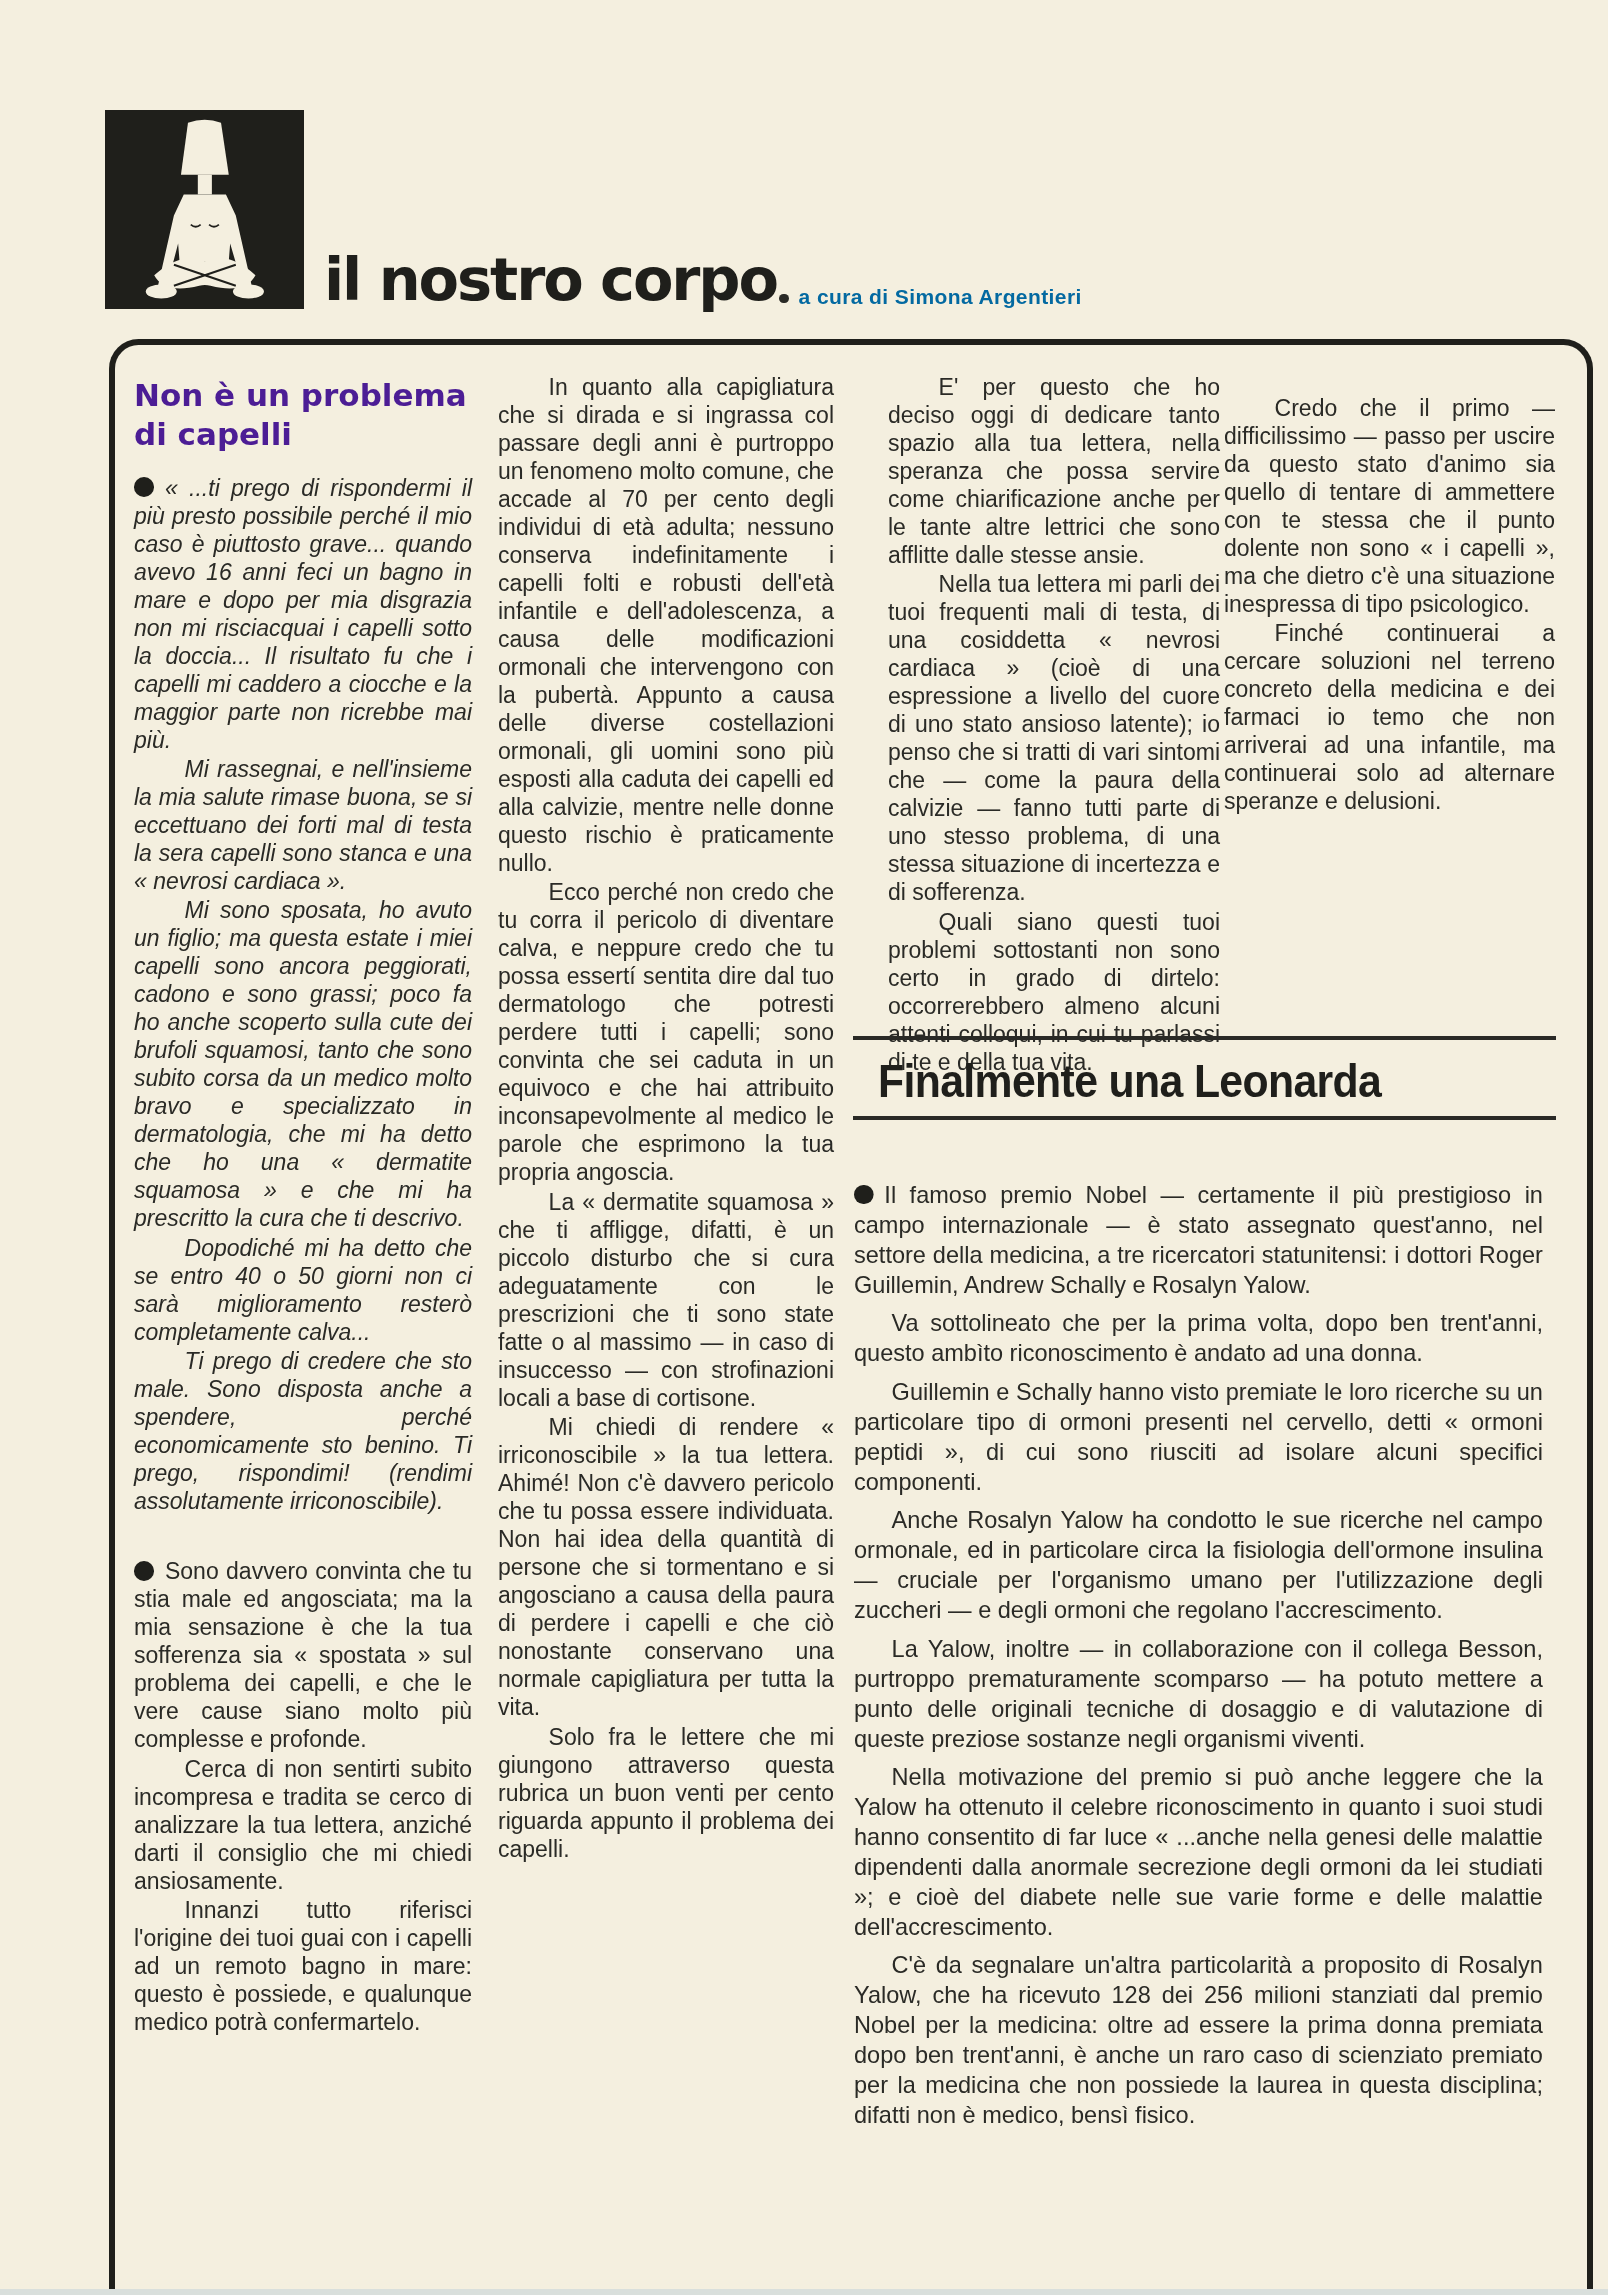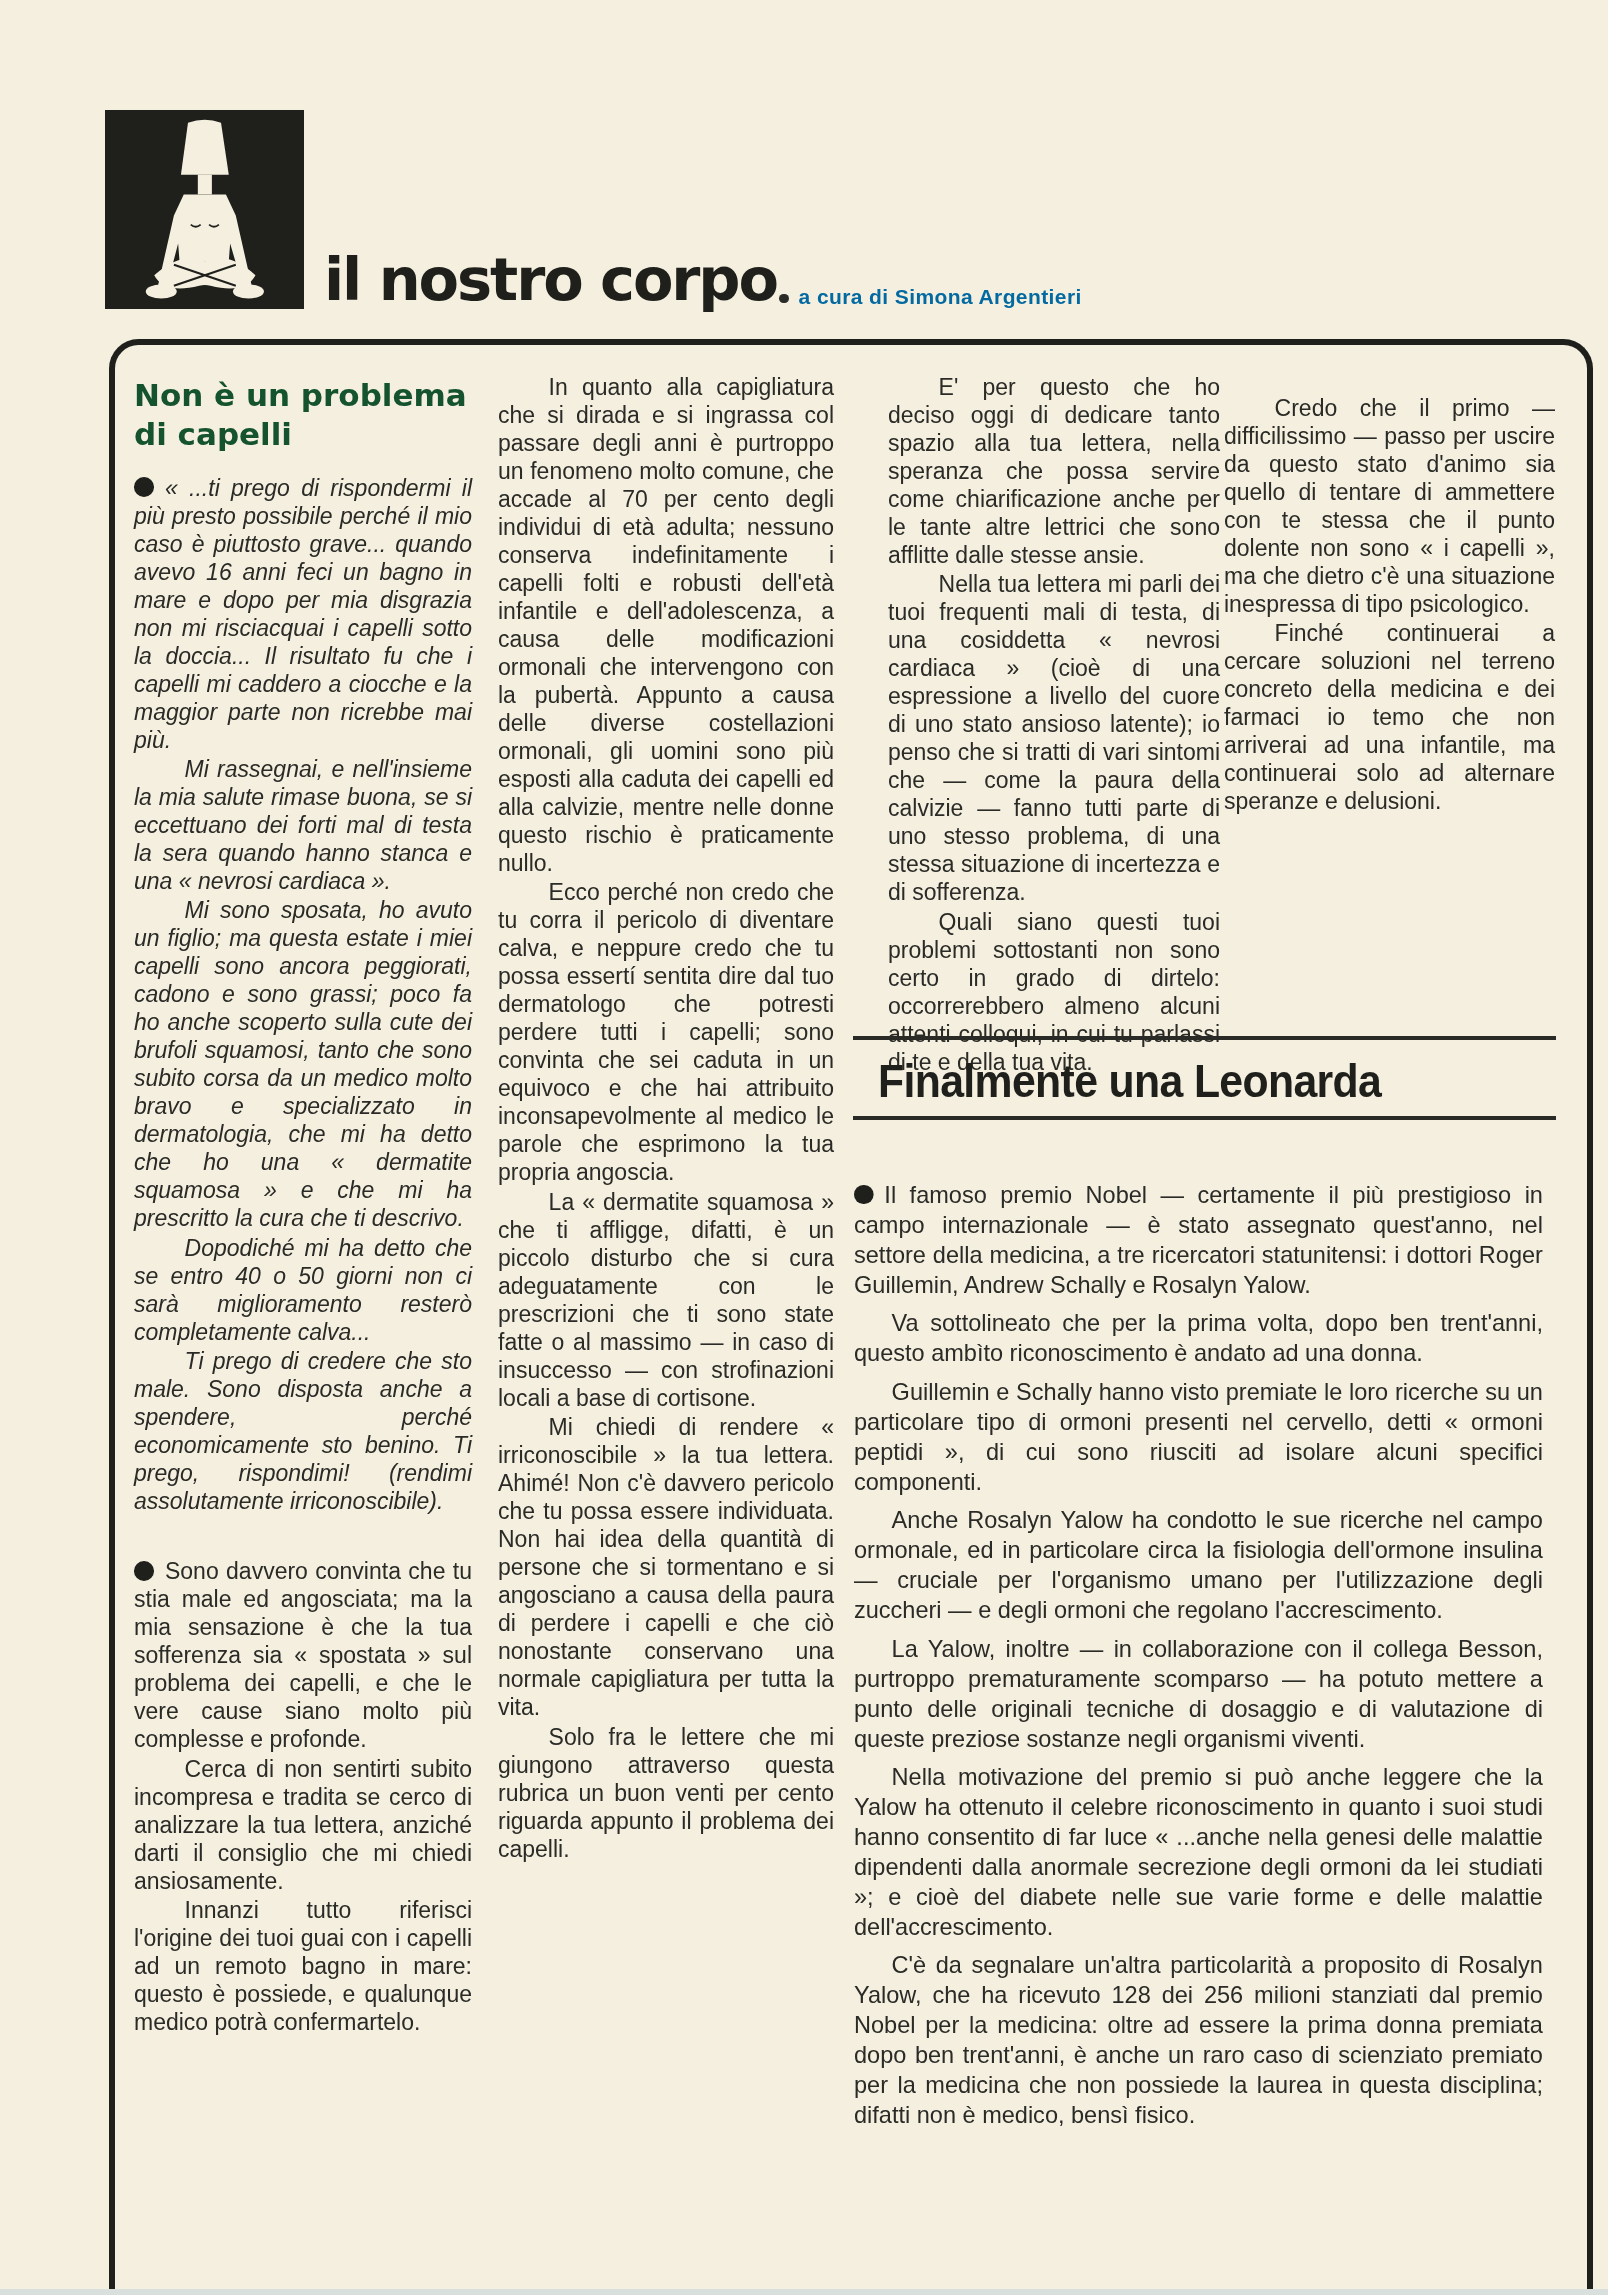--- a/index.html
+++ b/index.html
@@ -39,21 +39,21 @@
   .col p.noindent { text-indent:0; }
   .col p + p { margin-top:1.4px; }
   .c1 { left:134px; top:376px; width:338px; }
   .c2 { left:498px; top:373px; width:336px; }
   .c3 { left:864px; top:373px; width:332px;margin-left:24px; }
   .c4 { left:1224px; top:373px; width:331px;margin-top:21px; }
 
   .letter { font-style:italic; }
   .headline {
     font-family:"DejaVu Sans", sans-serif; font-weight:bold; font-size:31px; line-height:39px;
-    margin:0 0 19.7px 0; text-align:left; color:#14532d;
+    margin:0 0 19.7px 0; text-align:left; color:#4c1d95;
   }
   .bullet { display:inline-block; width:19.7px; height:19.7px; border-radius:50%; background:#1f1f1b; vertical-align:-1.4px; margin-right:11.3px; }
   .reply { margin-top:42px; }
 
   
   .rule { position:absolute; left:853px; width:703px; height:4.2px; background:#2a2a26; }
   .rule.top { top:1036px; }
   .rule.bot { top:1116px; }
   .art2-title {
     position:absolute; left:878px; top:1054px;
@@ -92,21 +92,21 @@
 <div class="rubric-byline">
   <span class="dot"></span><span>a cura di Simona Argentieri</span>
 </div>
 
 <div class="frame"></div>
 
 <div class="col c1">
   <h2 class="headline">Non è un problema di capelli</h2>
   <div class="letter">
     <p class="noindent"><span class="bullet"></span><span>« ...ti prego di rispondermi il più presto possibile perché il mio caso è piuttosto grave... quando avevo 16 anni feci un bagno in mare e dopo per mia disgrazia non mi risciacquai i capelli sotto la doccia... Il risultato fu che i capelli mi caddero a ciocche e la maggior parte non ricrebbe mai più.</span></p>
-    <p>Mi rassegnai, e nell'insieme la mia salute rimase buona, se si eccettuano dei forti mal di testa la sera quando hanno stanca e una « nevrosi cardiaca ».</p>
+    <p>Mi rassegnai, e nell'insieme la mia salute rimase buona, se si eccettuano dei forti mal di testa la sera capelli sono stanca e una « nevrosi cardiaca ».</p>
     <p>Mi sono sposata, ho avuto un figlio; ma questa estate i miei capelli sono ancora peggiorati, cadono e sono grassi; poco fa ho anche scoperto sulla cute dei brufoli squamosi, tanto che sono subito corsa da un medico molto bravo e specializzato in dermatologia, che mi ha detto che ho una « dermatite squamosa » e che mi ha prescritto la cura che ti descrivo.</p>
     <p>Dopodiché mi ha detto che se entro 40 o 50 giorni non ci sarà miglioramento resterò completamente calva...</p>
     <p>Ti prego di credere che sto male. Sono disposta anche a spendere, perché economicamente sto benino. Ti prego, rispondimi! (rendimi assolutamente irriconoscibile).</p>
   </div>
   <div class="reply">
     <p class="noindent"><span class="bullet"></span><span>Sono davvero convinta che tu stia male ed angosciata; ma la mia sensazione è che la tua sofferenza sia « spostata » sul problema dei capelli, e che le vere cause siano molto più complesse e profonde.</span></p>
     <p>Cerca di non sentirti subito incompresa e tradita se cerco di analizzare la tua lettera, anziché darti il consiglio che mi chiedi ansiosamente.</p>
     <p>Innanzi tutto riferisci l'origine dei tuoi guai con i capelli ad un remoto bagno in mare: questo è possiede, e qualunque medico potrà confermartelo.</p>
   </div>
 </div>

